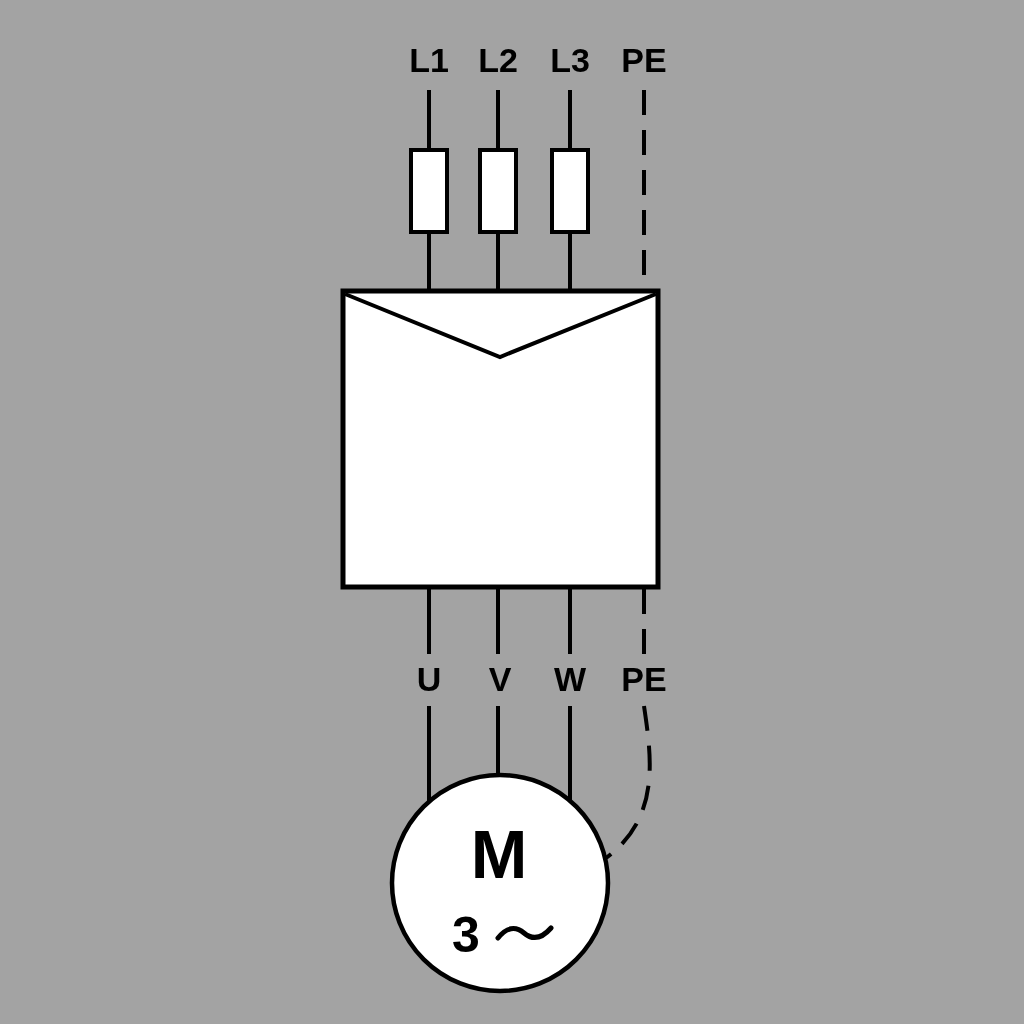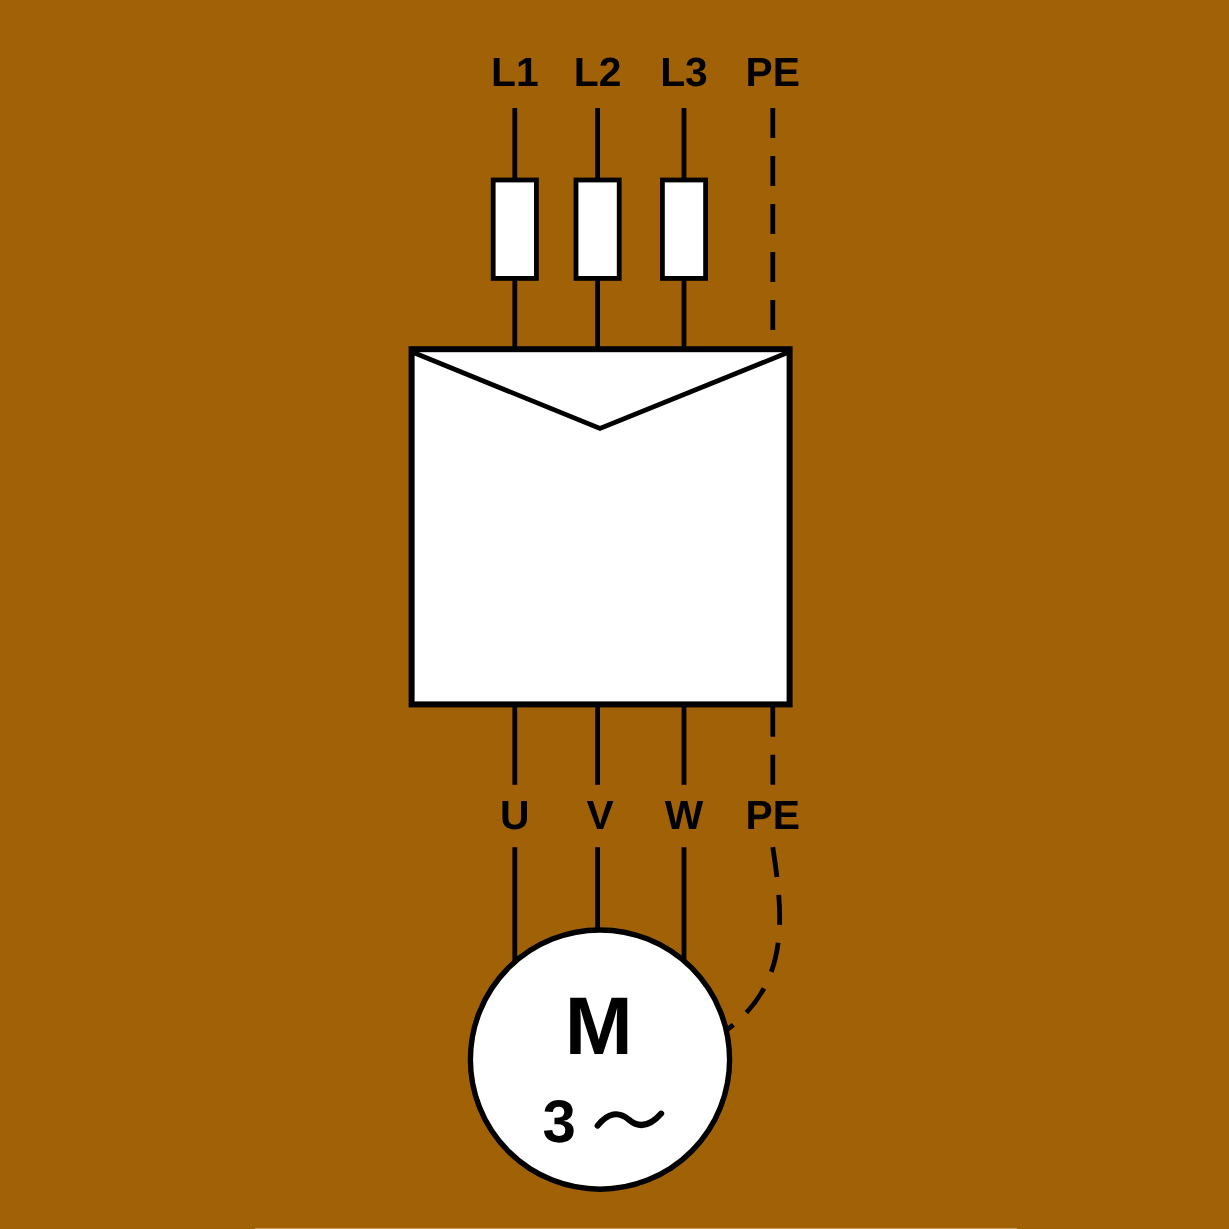--- a/index.html
+++ b/index.html
@@ -7,21 +7,21 @@
     padding: 0;
     width: 1024px;
     height: 1024px;
     background: #ffffff;
     font-family: "Liberation Sans", sans-serif;
   }
   .stage {
     position: relative;
     width: 1024px;
     height: 1024px;
-    background: #a16207;
+    background: #a3a3a3;
   }
   svg {
     display: block;
     width: 1024px;
     height: 1024px;
   }
   .wire {
     fill: none;
     stroke: #000000;
     stroke-width: 4;

